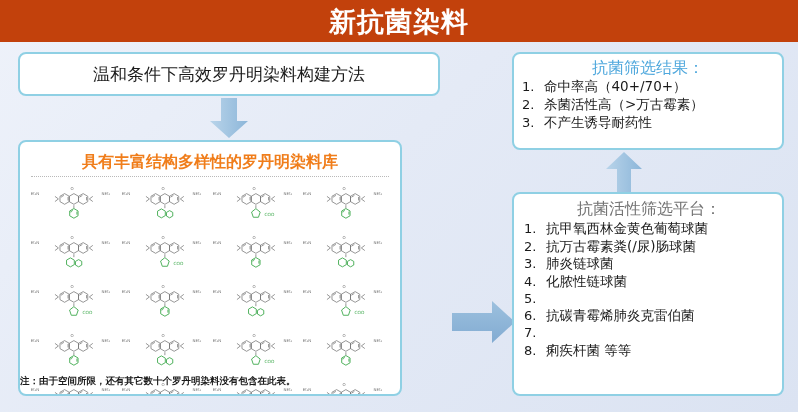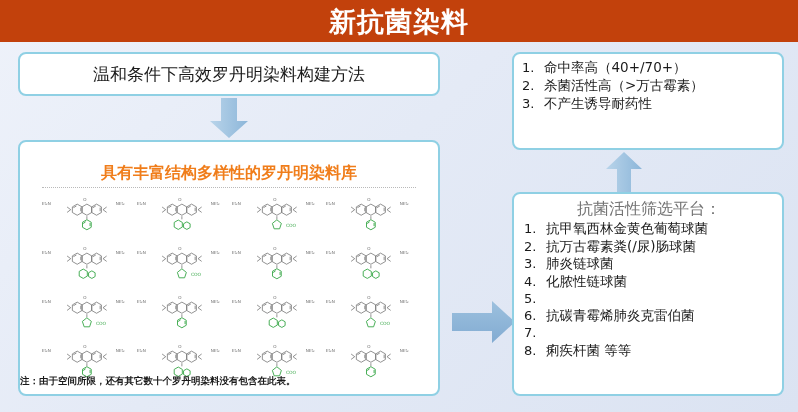--- a/index.html
+++ b/index.html
@@ -63,23 +63,23 @@
     position: absolute;
     left: 208px;
     top: 98px;
     width: 42px;
     height: 40px;
   }
 
   .library-box {
     left: 18px;
     top: 140px;
-    width: 422px;
+    width: 384px;
     height: 256px;
-    padding: 16px;
+    padding: 5px;
     overflow: hidden;
   }
   .library-title {
     text-align: center;
     color: #f07d1a;
     font-size: 16px;
     font-weight: bold;
     padding: 6px 0 5px 0;
     line-height: 1.1;
   }
@@ -626,20 +626,21 @@
             <path d="M52.50,31.10L52.50,36.30L48.00,38.90L43.50,36.30L43.50,31.10L48.00,28.50Z"></path>
             <path d="M61.14,32.60L61.14,36.80L57.50,38.90L53.86,36.80L53.86,32.60L57.50,30.50Z"></path>
           </g>
         </svg>
       </div>
     </div>
   <div class="library-note">注：由于空间所限，还有其它数十个罗丹明染料没有包含在此表。</div>
 </div>
 
 <div class="panel results-box">
+  <div class="results-title">抗菌筛选结果：</div>
   <ol class="num-list" id="results-list">
       <li>
         <span class="li-num">1.</span>
         <span class="li-text">命中率高（40+/70+）</span>
       </li>
       <li>
         <span class="li-num">2.</span>
         <span class="li-text">杀菌活性高（&gt;万古霉素）</span>
       </li>
       <li>

